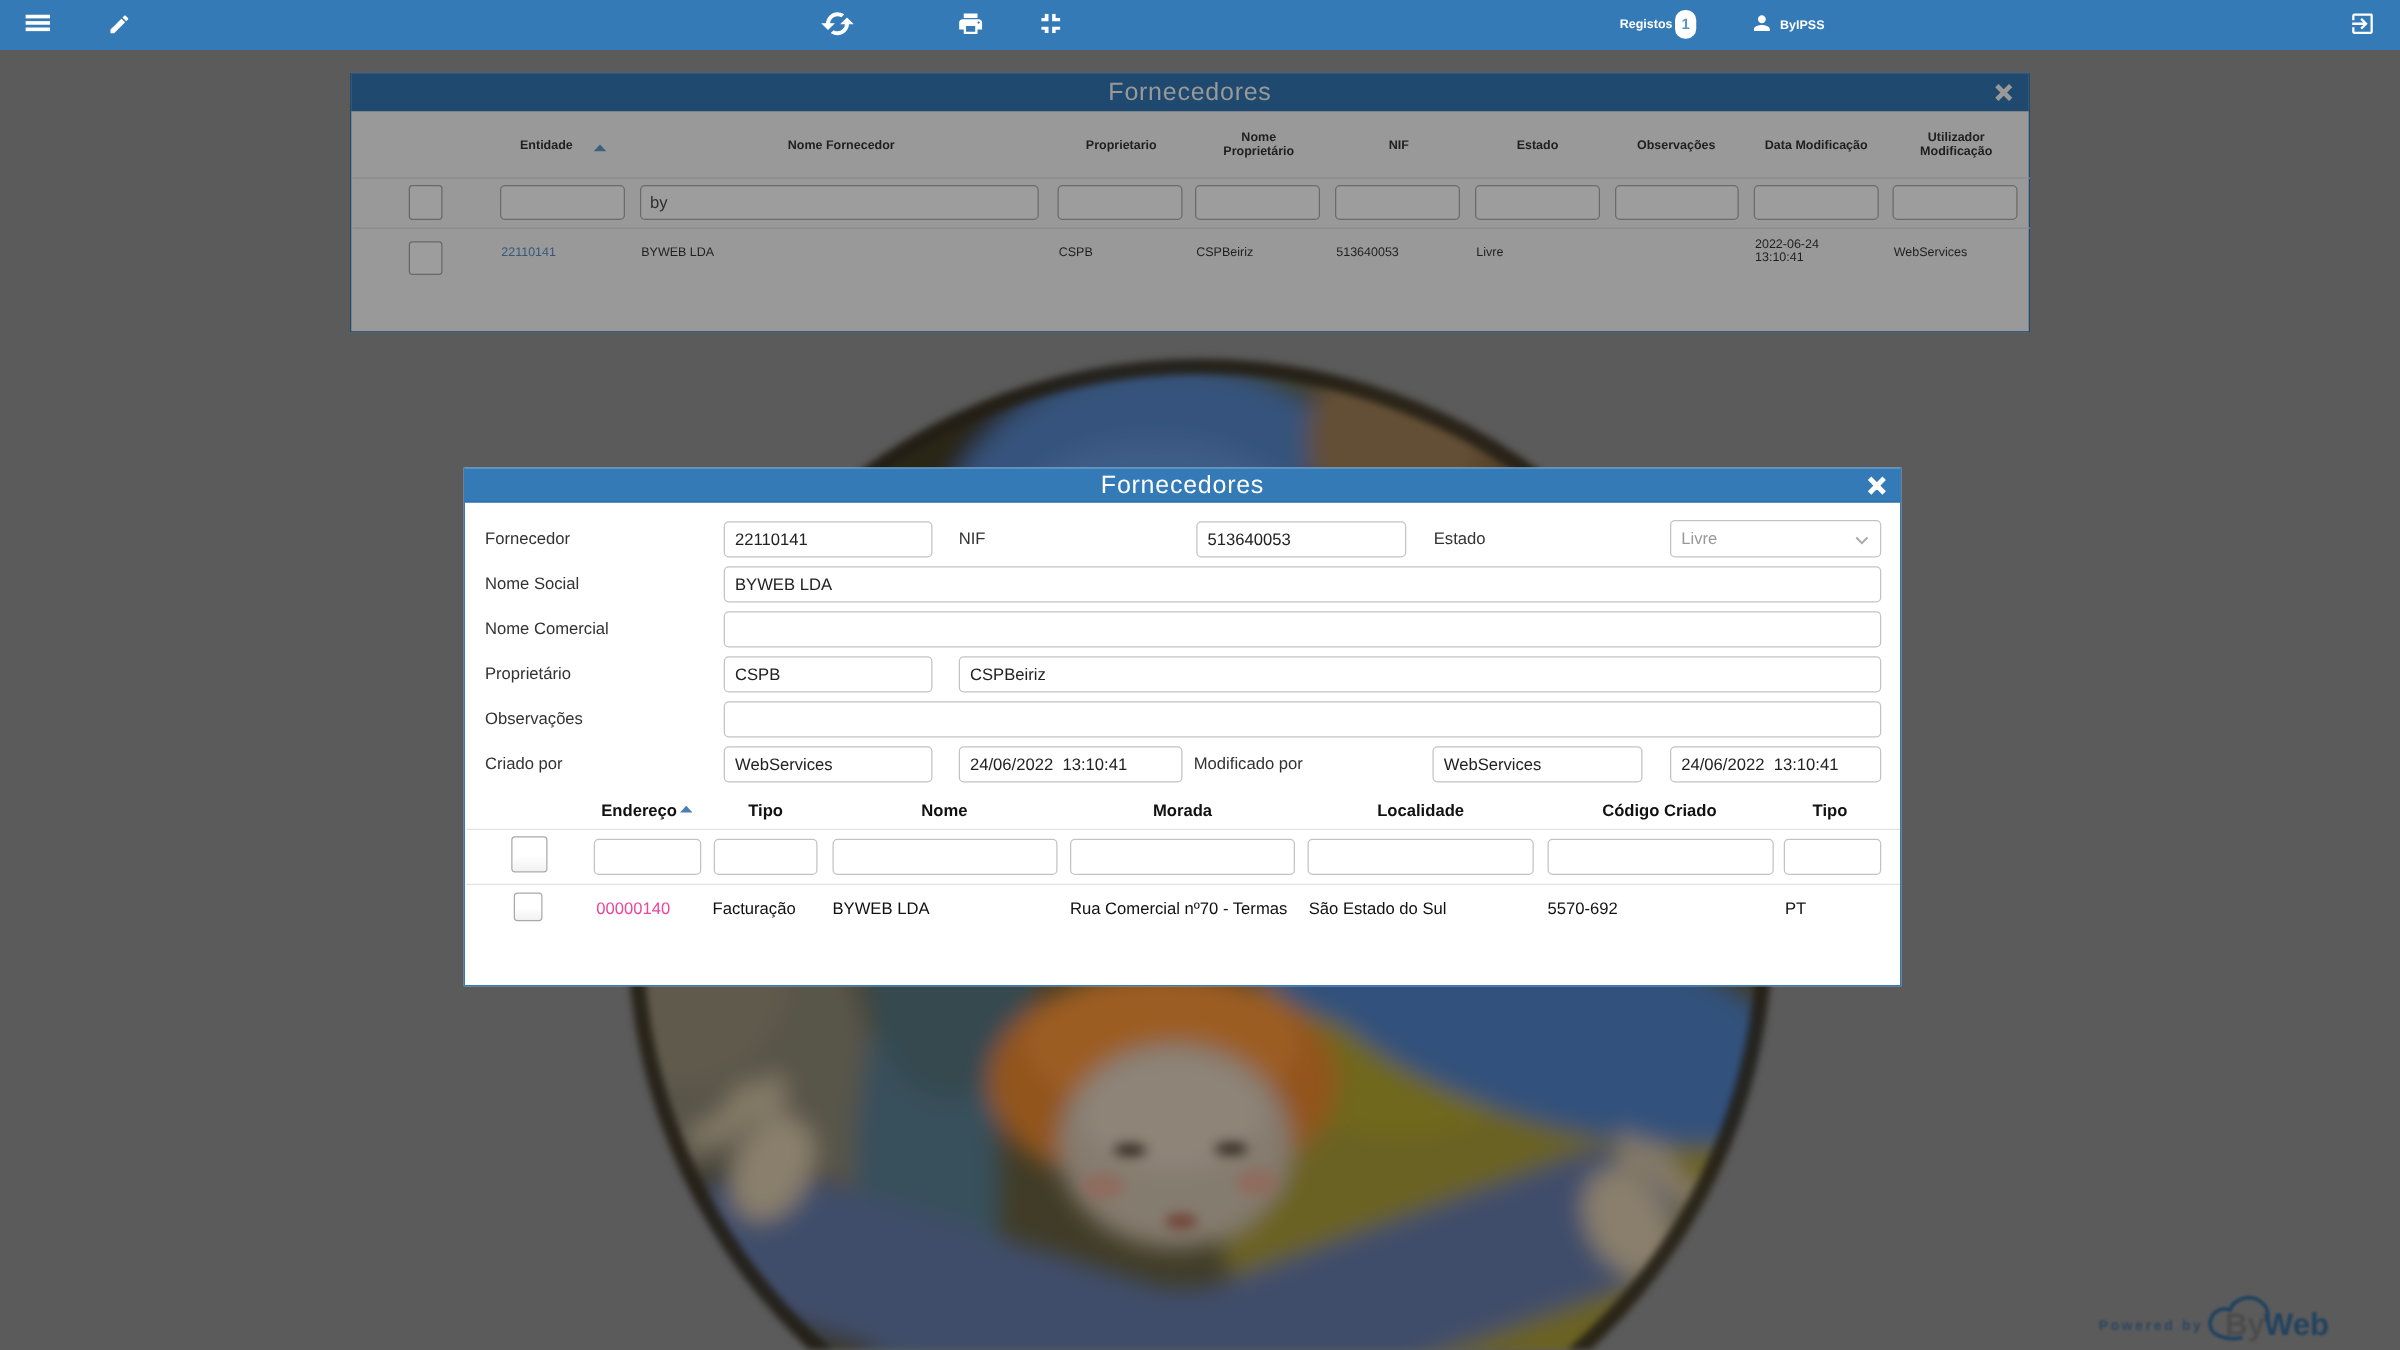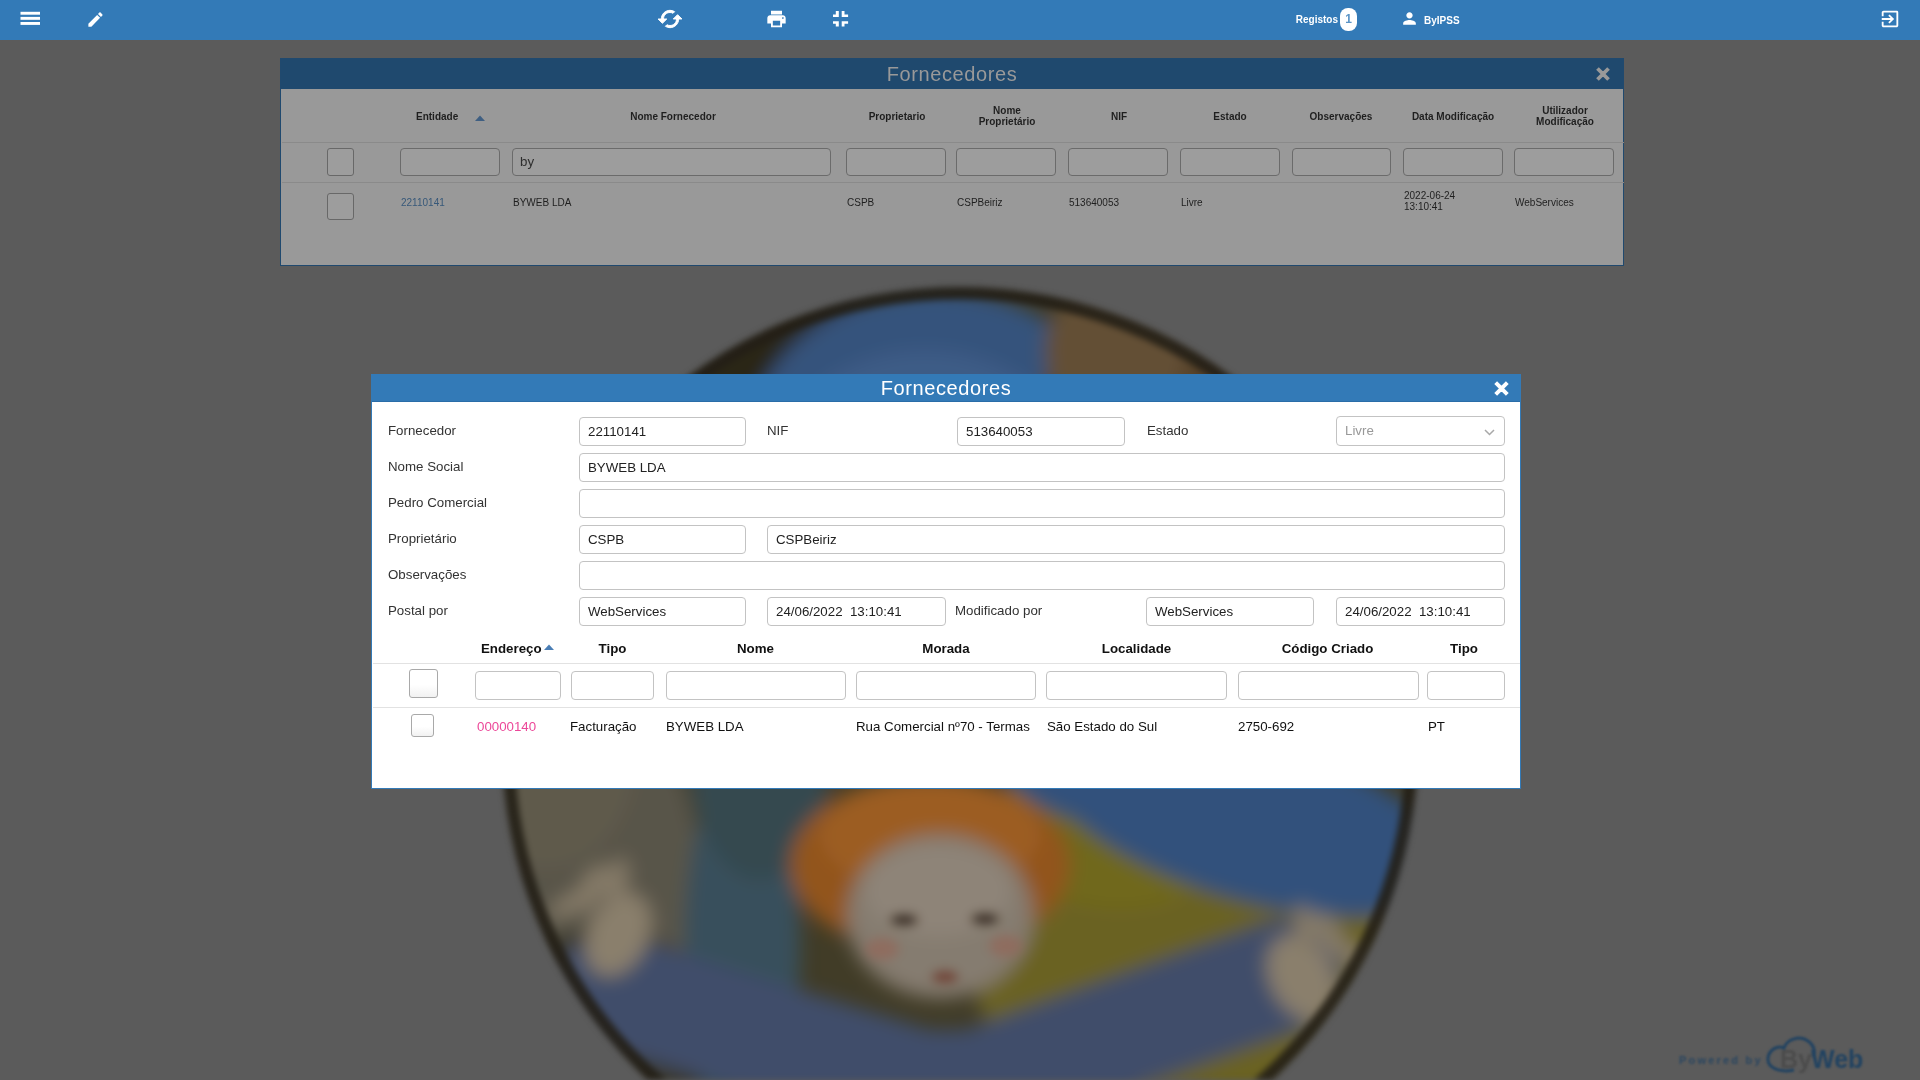--- a/index.html
+++ b/index.html
@@ -167,28 +167,28 @@
   <div class="mlabel" style="left:395px;top:42px;">NIF</div>
   <div class="minput" style="left:585px;top:42px;width:168px;">513640053</div>
   <div class="mlabel" style="left:775px;top:42px;">Estado</div>
   <div class="minput" style="left:964px;top:41px;width:169px;height:30px;color:#999;line-height:28px;">Livre
     <svg style="position:absolute;right:9px;top:12px;" width="11" height="7" viewBox="0 0 11 7">
           <path d="M1 1 L5.5 5.5 L10 1" fill="none" stroke="#a8a8a8" stroke-width="1.5"></path>
         </svg>
   </div>
   <div class="mlabel" style="left:16px;top:78px;">Nome Social</div>
   <div class="minput" style="left:207px;top:78px;width:926px;">BYWEB LDA</div>
-  <div class="mlabel" style="left:16px;top:114px;">Pedro Comercial</div>
+  <div class="mlabel" style="left:16px;top:114px;">Nome Comercial</div>
   <div class="minput" style="left:207px;top:114px;width:926px;"></div>
   <div class="mlabel" style="left:16px;top:150px;">Proprietário</div>
   <div class="minput" style="left:207px;top:150px;width:167px;">CSPB</div>
   <div class="minput" style="left:395px;top:150px;width:738px;">CSPBeiriz</div>
   <div class="mlabel" style="left:16px;top:186px;">Observações</div>
   <div class="minput" style="left:207px;top:186px;width:926px;"></div>
-  <div class="mlabel" style="left:16px;top:222px;">Postal por</div>
+  <div class="mlabel" style="left:16px;top:222px;">Criado por</div>
   <div class="minput" style="left:207px;top:222px;width:167px;">WebServices</div>
   <div class="minput" style="left:395px;top:222px;width:179px;">24/06/2022&nbsp; 13:10:41</div>
   <div class="mlabel" style="left:583px;top:222px;">Modificado por</div>
   <div class="minput" style="left:774px;top:222px;width:168px;">WebServices</div>
   <div class="minput" style="left:964px;top:222px;width:169px;">24/06/2022&nbsp; 13:10:41</div>
 
   <div class="mtext mth" style="left:109px;top:266px;">Endereço</div>
   <svg style="position:absolute;left:172px;top:269px;" width="10" height="7">
         <polygon points="5,0.5 10,6 0,6" fill="#4a7eb5"></polygon>
       </svg>
@@ -209,21 +209,21 @@
   <div class="minput" style="left:866px;top:296px;width:181px;"></div>
   <div class="minput" style="left:1055px;top:296px;width:78px;"></div>
   <div class="mline" style="top:332px;"></div>
 
   <div class="mcheck" style="left:39px;top:339px;width:23px;height:23px;"></div>
   <div class="mtext mlink" style="left:105px;top:344px;">00000140</div>
   <div class="mtext" style="left:198px;top:344px;">Facturação</div>
   <div class="mtext" style="left:294px;top:344px;">BYWEB LDA</div>
   <div class="mtext" style="left:484px;top:344px;">Rua Comercial nº70 - Termas</div>
   <div class="mtext" style="left:675px;top:344px;">São Estado do Sul</div>
-  <div class="mtext" style="left:866px;top:344px;">2750-692</div>
+  <div class="mtext" style="left:866px;top:344px;">5570-692</div>
   <div class="mtext" style="left:1056px;top:344px;">PT</div>
 </div>
 
 <div id="navbar">
 
   <svg style="left:20px;top:11px;" width="21" height="16" viewBox="0 0 21 16">
     <rect x="0.5" y="0.8" width="19.5" height="2.9" fill="#fff"></rect>
     <rect x="0.5" y="5.9" width="19.5" height="2.9" fill="#fff"></rect>
     <rect x="0.5" y="11" width="19.5" height="2.9" fill="#fff"></rect>
   </svg>

